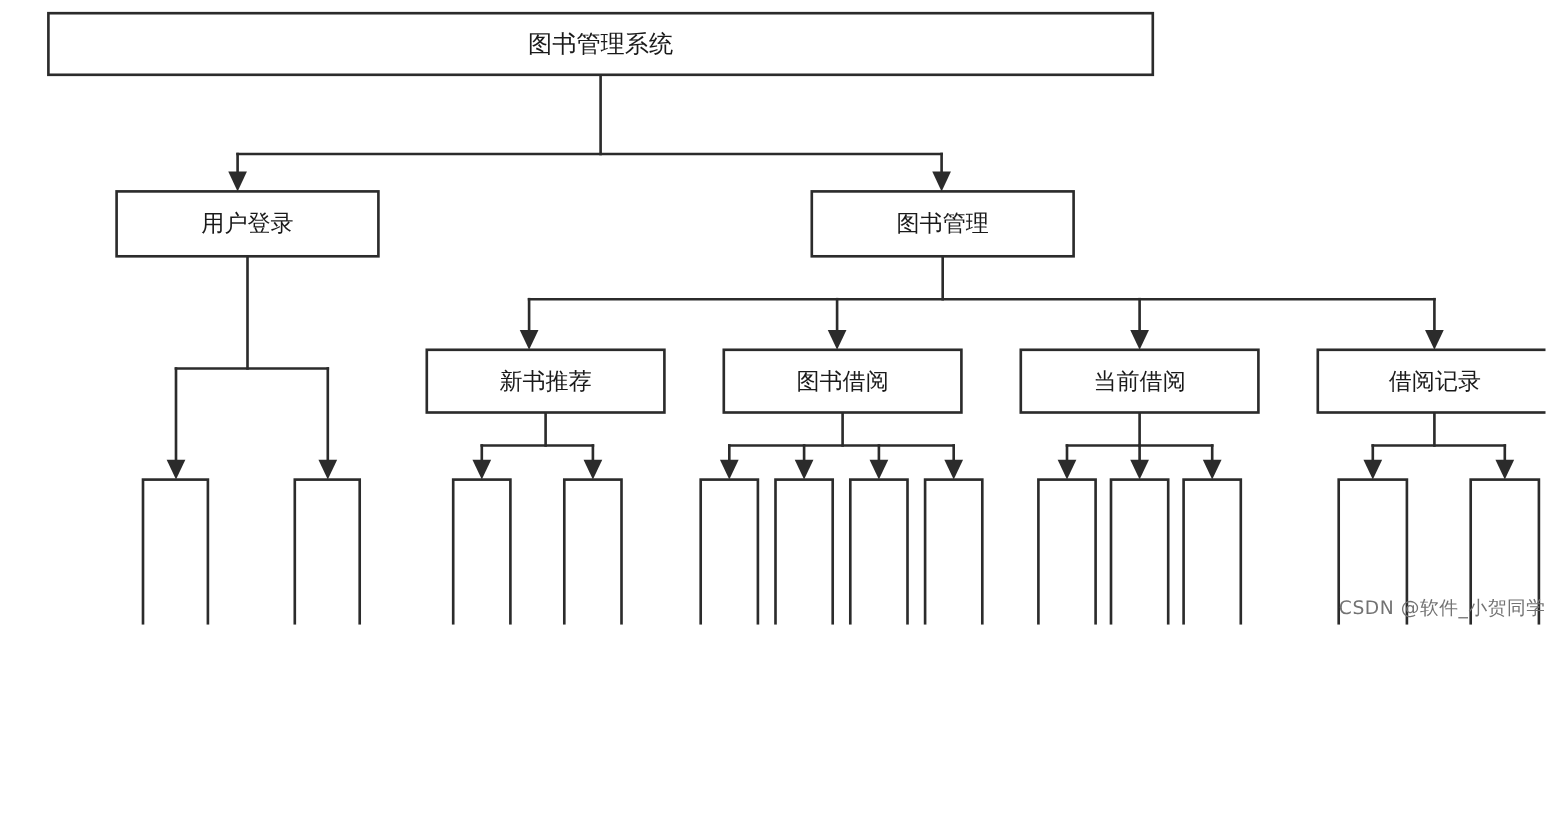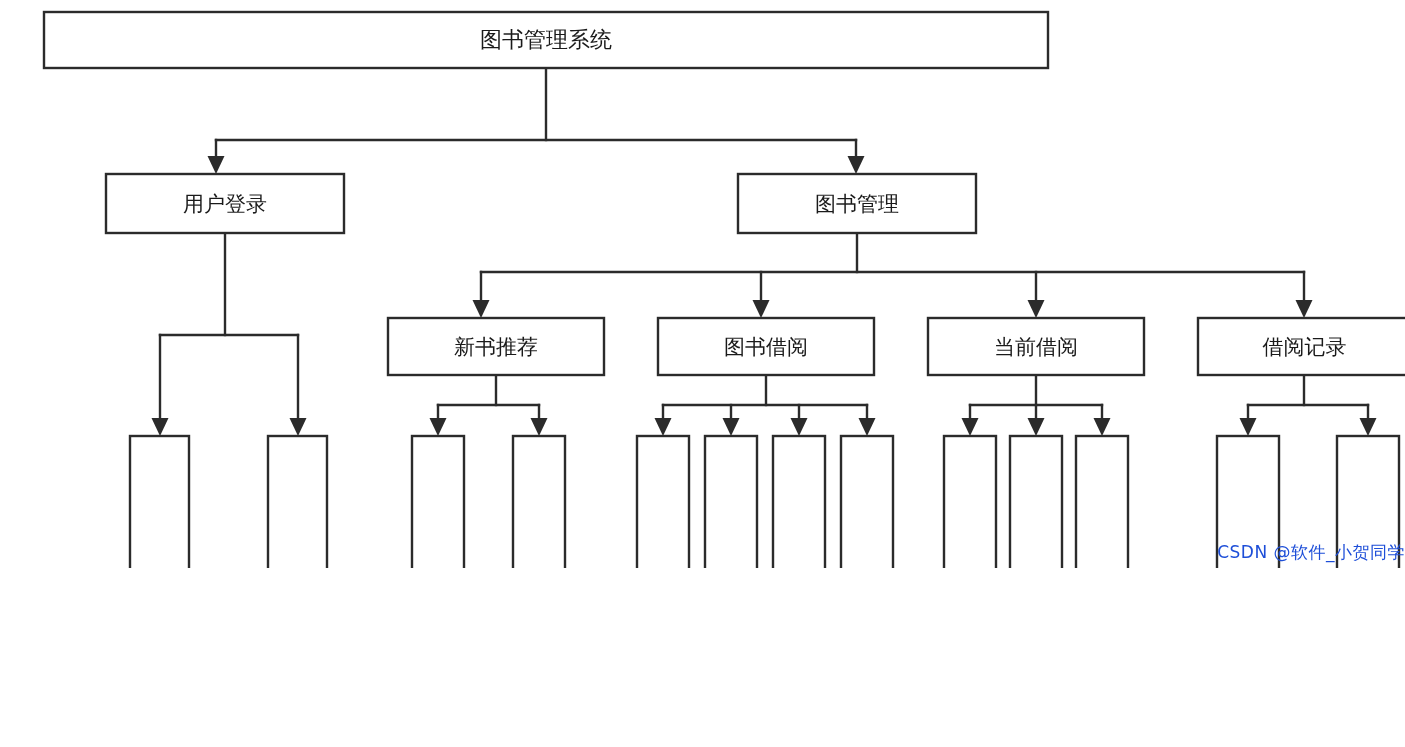--- a/index.html
+++ b/index.html
@@ -72,21 +72,21 @@
     align-items: center;
     justify-content: center;
     pointer-events: none;
   }
   .watermark {
     position: absolute;
     right: 26px;
     bottom: 4px;
     font-family: "DejaVu Sans", "Liberation Sans", sans-serif;
     font-size: 17px;
-    color: #1d4ed8;
+    color: #737373;
     letter-spacing: 0.5px;
     user-select: none;
   }
 </style>
 </head>
 <body>
 
 <div id="diagram-root">
 
   <svg class="flow" viewBox="0 0 1405 747">

